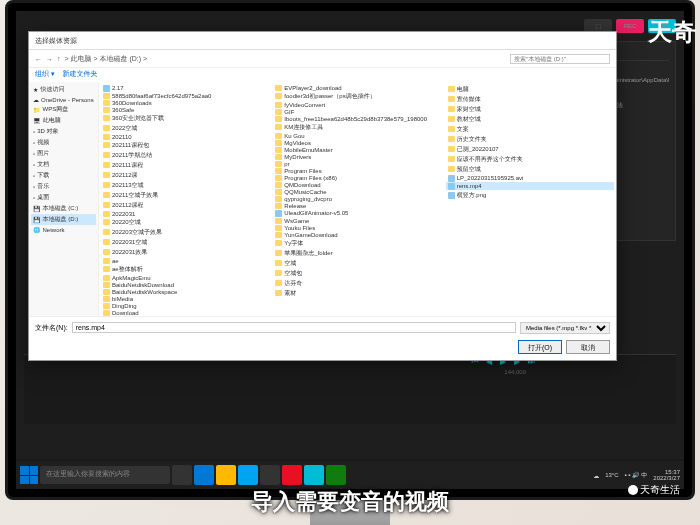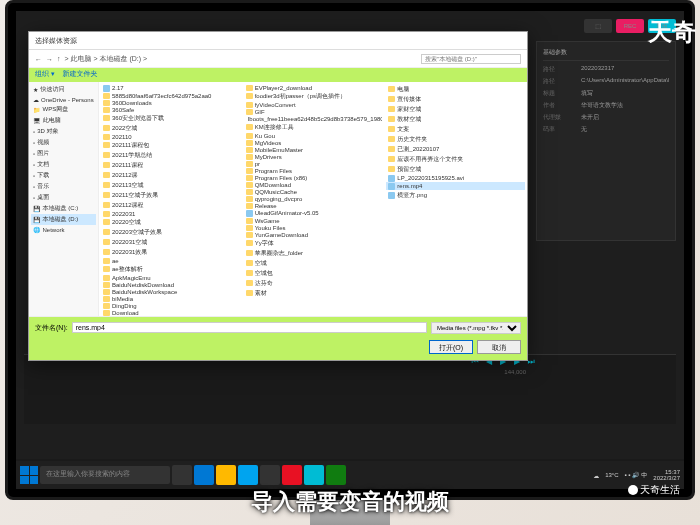--- a/index.html
+++ b/index.html
@@ -14,21 +14,21 @@
 .topbtn.teal{background:#00bcd4}
 .panel{position:absolute;top:30px;right:8px;width:140px;height:200px;background:#252525;border:1px solid #333;padding:6px;font-size:6px;color:#888}
 .panel-title{color:#aaa;border-bottom:1px solid #333;padding-bottom:3px;margin-bottom:4px}
 .panel-row{display:flex;margin:3px 0;gap:8px}
 .panel-label{width:30px;color:#666}
 .panel-val{color:#999;flex:1;overflow:hidden;white-space:nowrap}
 .timeline{position:absolute;bottom:35px;left:8px;right:8px;height:70px;background:#1a1a1a;border-top:1px solid #333}
 .tl-controls{position:absolute;top:2px;right:140px;display:flex;gap:4px}
 .tl-btn{width:10px;height:10px;color:#00bcd4;font-size:8px;text-align:center}
 .tl-time{position:absolute;top:14px;right:150px;color:#666;font-size:6px}
-.dialog{position:absolute;top:20px;left:12px;width:500px;height:330px;background:#bef264;border:1px solid #999;box-shadow:0 4px 20px rgba(0,0,0,0.5);display:flex;flex-direction:column}
+.dialog{position:absolute;top:20px;left:12px;width:589px;height:330px;background:#ffffff;border:1px solid #999;box-shadow:0 4px 20px rgba(0,0,0,0.5);display:flex;flex-direction:column}
 .dlg-title{height:18px;background:#fff;border-bottom:1px solid #ddd;padding:2px 6px;font-size:7px;color:#333;display:flex;align-items:center}
 .dlg-nav{height:18px;background:#fff;border-bottom:1px solid #eee;padding:2px 6px;font-size:7px;color:#555;display:flex;align-items:center;gap:4px}
 .dlg-nav input{flex:0 0 100px;margin-left:auto;font-size:6px;border:1px solid #ccc;padding:1px 3px}
 .dlg-toolbar{height:14px;padding:1px 6px;font-size:7px;color:#06c;display:flex;gap:8px}
 .dlg-body{flex:1;display:flex;overflow:hidden}
 .dlg-sidebar{width:70px;background:#f8f8f8;border-right:1px solid #eee;padding:2px;font-size:6px;color:#333;overflow:hidden}
 .sb-item{padding:1px 2px;display:flex;align-items:center;gap:2px;white-space:nowrap}
 .sb-item.sel{background:#cce8ff}
 .dlg-files{flex:1;background:#fff;display:flex;overflow:hidden}
 .file-col{flex:1;padding:2px;font-size:6px;color:#333;overflow:hidden}

